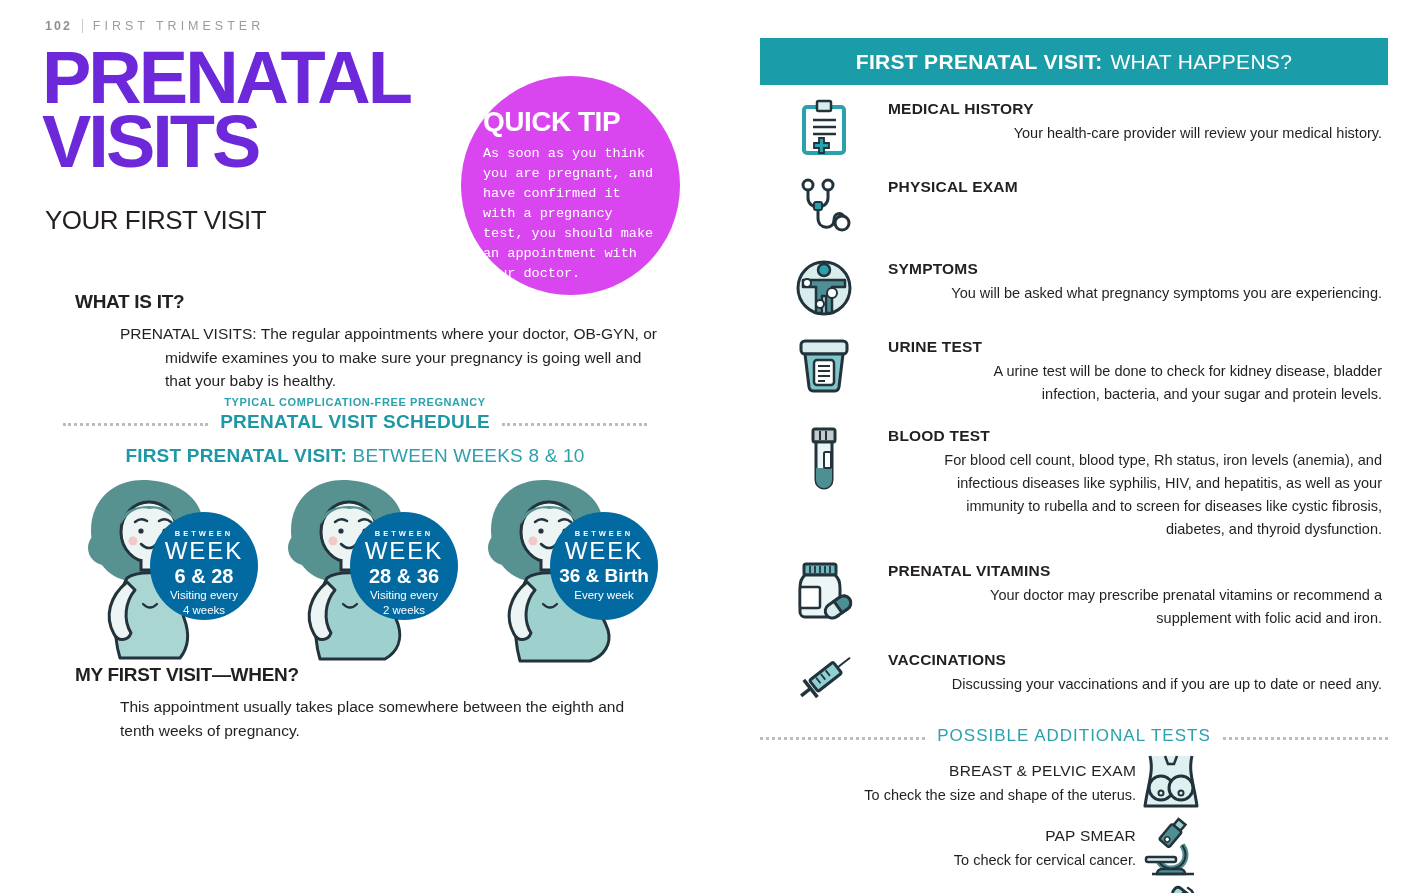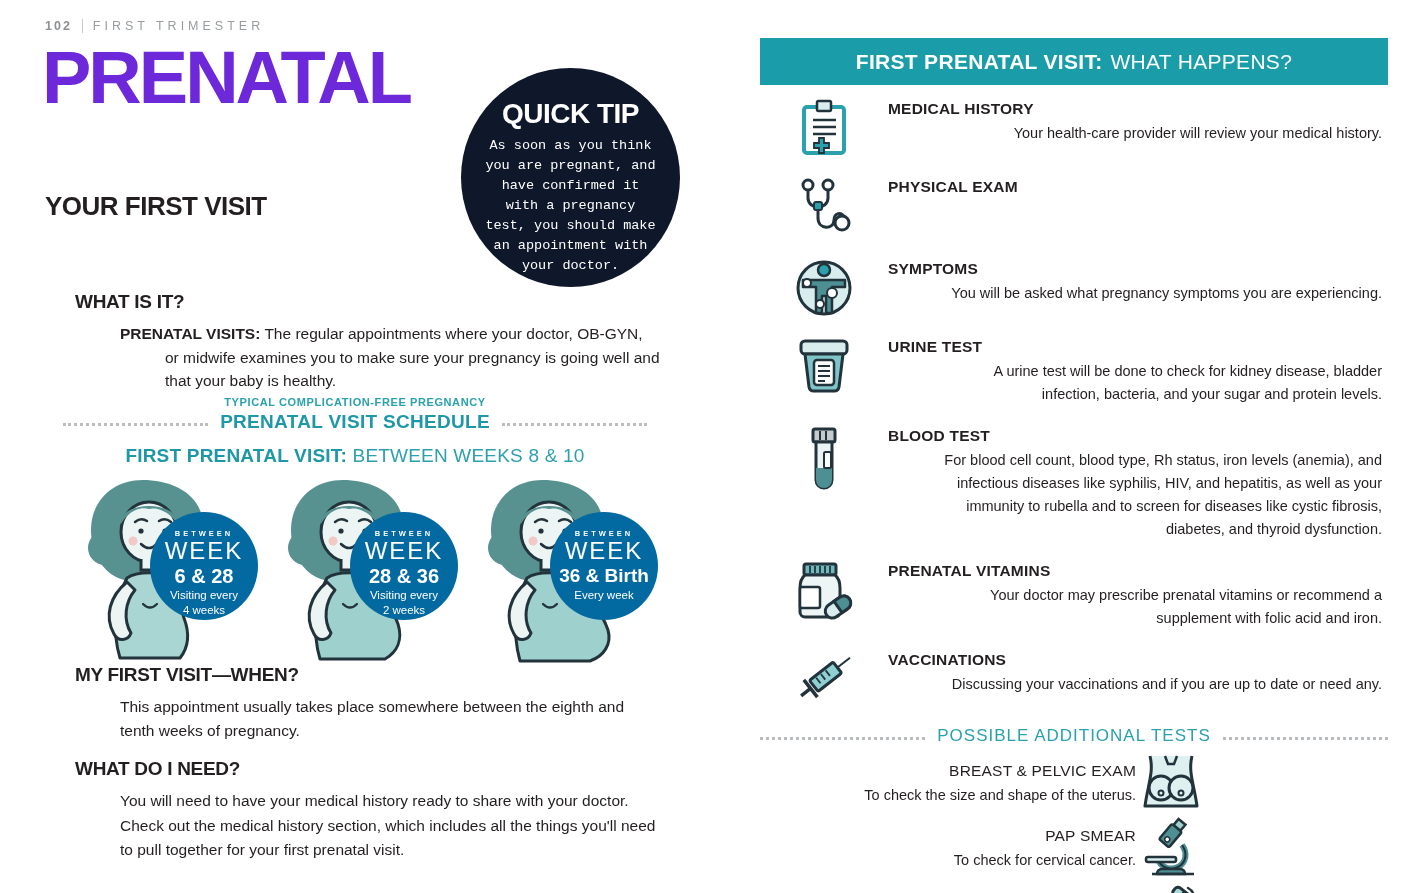--- a/index.html
+++ b/index.html
@@ -8,32 +8,32 @@
   .page { position:relative; width:1428px; height:893px; background:#ffffff; overflow:hidden; }
 
   
   .meta { position:absolute; left:45px; top:19px; display:flex; align-items:center; gap:10px;
           font-size:12.5px; color:#8d9194; letter-spacing:2px; font-weight:bold; }
   .meta .bar { width:1px; height:14px; background:#c9cccd; }
   .meta .sect { letter-spacing:4px; font-weight:normal; color:#989c9e; }
 
   .h1 { position:absolute; left:42px; top:46px; font-weight:bold; font-size:74px; line-height:64px;
         letter-spacing:-3px; color:#6d28d9; }
-  .subtitle { position:absolute; left:45px; top:191px; font-size:26px; font-weight:bold; letter-spacing:-0.5px; }
+  .subtitle { position:absolute; left:45px; top:205px; font-size:26px; font-weight:normal; letter-spacing:-0.5px; }
   .intro { position:absolute; left:45px; top:223px; width:392px; font-size:15.5px; line-height:25px; }
 
-  .tip { position:absolute; left:461px; top:68px; width:219px; height:219px; border-radius:50%;
-         background:#0f172a; color:#fff; text-align:center; padding:30px 22px 0 22px; }
+  .tip { position:absolute; left:461px; top:76px; width:219px; height:219px; border-radius:50%;
+         background:#d946ef; color:#fff; padding:30px 22px 0 22px; }
   .tip-title { font-size:28px; font-weight:bold; letter-spacing:-0.5px; margin-bottom:6px; }
   .tip-body { font-size:13.5px; line-height:20px;font-family:Liberation Mono, monospace; }
 
   .sec-h { font-size:19px; font-weight:bold; letter-spacing:-0.3px; color:#231f20; }
   .what { position:absolute; left:75px; top:291px; width:585px; }
   .what p { margin-top:9px; padding-left:90px; text-indent:-45px; font-size:15.5px; line-height:23.5px; }
-  .what .term { font-weight:bold; }
+  .what .term { font-weight:normal; }
 
   .divider-block { position:absolute; left:63px; top:396px; width:584px; text-align:center; }
   .kicker { font-size:11px; letter-spacing:0.6px; color:#2aa1ad; font-weight:bold; }
   .div-row { display:flex; align-items:center; gap:12px; margin-top:3px; }
   .dots { flex:1; border-top:3px dotted #b9bdbf; margin-top:4px; }
   .div-row .big { font-size:19px; font-weight:bold; color:#1e98a6; letter-spacing:0.3px; white-space:nowrap; }
 
   .first-visit { position:absolute; left:63px; top:445px; width:584px; text-align:center;
                  font-size:19px; color:#2d9fae; letter-spacing:0.2px; white-space:nowrap; }
   .first-visit .b { font-weight:bold; color:#1e98a6; }
@@ -84,20 +84,21 @@
 <div class="page">
 
   <div class="meta">
     <span>102</span>
     <span class="bar"></span>
     <span class="sect">FIRST TRIMESTER</span>
   </div>
 
   <div class="h1">
     <div>PRENATAL</div>
+    <div>VISITS</div>
   </div>
   <div class="subtitle">YOUR FIRST VISIT</div>
 
   <div class="tip">
     <div class="tip-title">QUICK TIP</div>
     <div class="tip-body">As soon as you think you are pregnant, and have confirmed it with a pregnancy test, you should make an appointment with your doctor.</div>
   </div>
 
   <div class="what">
     <div class="sec-h">WHAT IS IT?</div>
@@ -203,25 +204,20 @@
         <div class="fq"></div>
       </div>
     </div>
   </div>
 
   <div class="when">
     <div class="sec-h">MY FIRST VISIT—WHEN?</div>
     <p>This appointment usually takes place somewhere between the eighth and tenth weeks of pregnancy.</p>
   </div>
 
-  <div class="need">
-    <div class="sec-h">WHAT DO I NEED?</div>
-    <p>You will need to have your medical history ready to share with your doctor.</p>
-    <p class="second">Check out the medical history section, which includes all the things you'll need to pull together for your first prenatal visit.</p>
-  </div>
 
   <div class="rcol">
 
     <div class="banner">
       <span class="b">FIRST PRENATAL VISIT:</span>
       <span>WHAT HAPPENS?</span>
     </div>
 
     <div class="r-item first">
       <div class="icon-cell">

